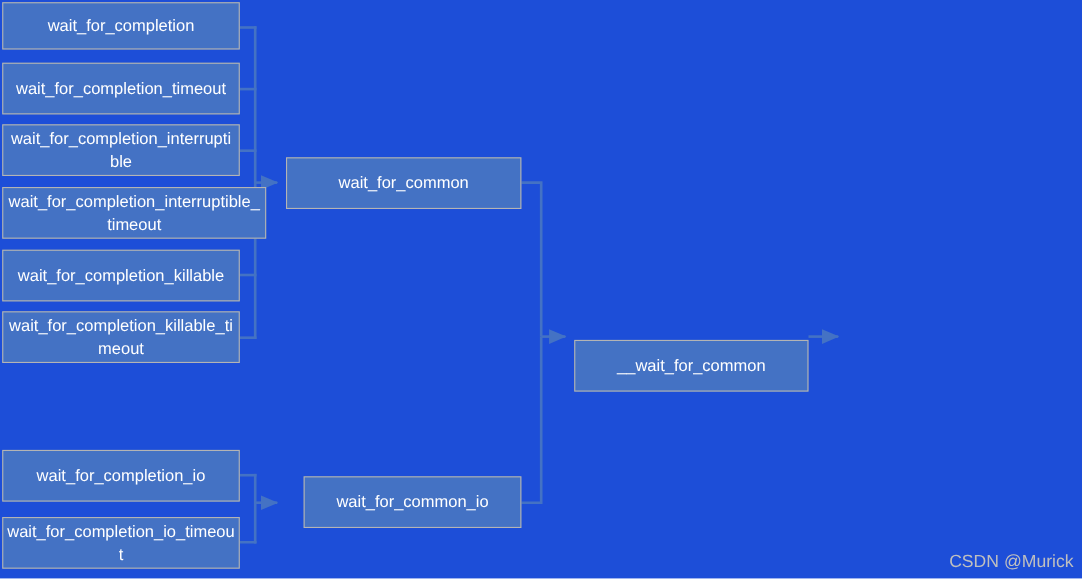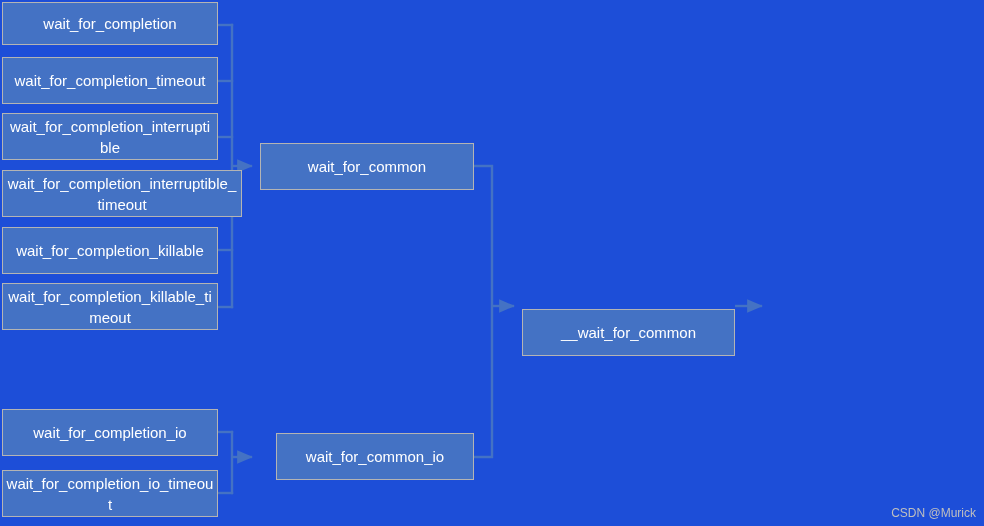--- a/index.html
+++ b/index.html
@@ -46,21 +46,21 @@
     width: 984px;
     height: 526px;
     pointer-events: none;
   }
   .watermark {
     position: absolute;
     right: 8px;
     bottom: 6px;
     color: #BFBFBF;
     font-family: "Liberation Sans", sans-serif;
-    font-size: 12px;
+    font-size: 16px;
     white-space: nowrap;
     user-select: none;
   }
 </style>
 </head>
 <body>
 
 <div id="canvas">
 
   <svg class="links" viewBox="0 0 984 526" width="984" height="526" xmlns="http://www.w3.org/2000/svg">

